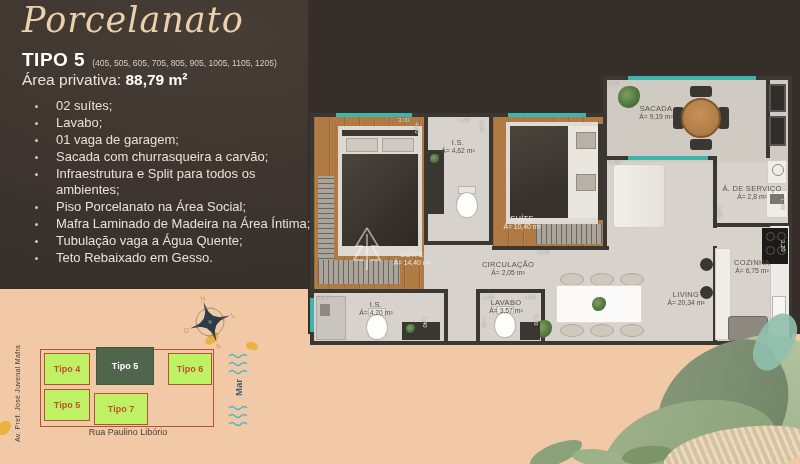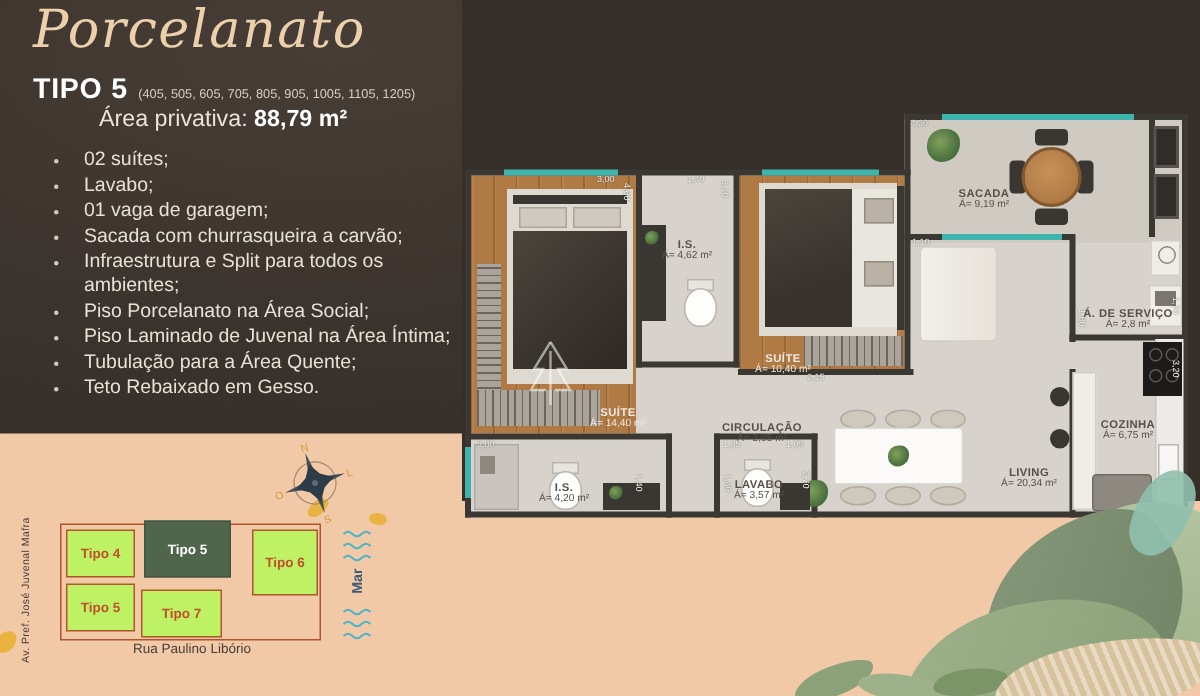--- a/index.html
+++ b/index.html
@@ -12,21 +12,21 @@
     background:radial-gradient(ellipse at 28% 12%, #463d36 0%, #3a322c 55%, #332c26 100%);}
   .bg-dark-right{position:absolute;left:308px;top:0;width:492px;height:334px;
     background:#362f29;}
 
   
   .title{position:absolute;left:22px;top:0px;width:280px;color:#ecd0ab;
     font-family:"DejaVu Serif", serif;font-style:italic;font-size:35px;letter-spacing:1px;}
   .tipo-row{position:absolute;left:22px;top:49px;color:#fff;white-space:nowrap;}
   .tipo-label{font-size:19px;font-weight:bold;letter-spacing:.5px;}
   .tipo-units{font-size:8.5px;color:#d5cec6;margin-left:7px;}
-  .area-row{position:absolute;left:22px;top:71px;font-size:15.5px;color:#e9e3db;margin-left:44px;}
+  .area-row{position:absolute;left:22px;top:71px;font-size:15.5px;color:#e9e3db;}
   .area-value{font-weight:bold;color:#fff;}
   ul.features{position:absolute;left:30px;top:98px;width:268px;margin:0;padding:0 0 0 18px;
     color:#e7e1d9;font-size:13px;line-height:16.4px;}
   ul.features li{margin:0 0 .6px 0;padding-left:8px;}
   ul.features li::marker{color:#cfc8c0;font-size:10px;}
 
   
   .plan{position:absolute;left:310px;top:58px;width:482px;height:290px;z-index:4;}
   .tile{background:#d7d3cc;}
   .wood{background:#b07a45;background-image:repeating-linear-gradient(90deg, rgba(60,35,10,.22) 0 1px, rgba(255,255,255,.06) 1px 2px, transparent 2px 15px);}
@@ -37,21 +37,21 @@
   .rug{background:#ded9d1;}
   .dark-furn{background:#3a3631;}
   .white-furn{background:#f0ede8;border:1px solid #d2cec7;box-sizing:border-box;}
   .toilet{background:#fdfdfc;border:1px solid #b9b4ad;border-radius:50% 50% 46% 46%;box-sizing:border-box;}
   .tank{background:#e8e5e0;border:1px solid #b9b4ad;box-sizing:border-box;}
   .plant{background:radial-gradient(circle at 40% 40%, #7fa05c 0%, #4f7340 60%, #3c5c31 100%);border-radius:50% 40% 55% 45%;}
   .chair-oval{background:#cfc8bc;border:1px solid #b2aa9c;border-radius:50%;box-sizing:border-box;}
   .dk-chair{background:#3a3733;border-radius:3px;}
 
   .rlabel{position:absolute;text-align:center;color:#575049;z-index:8;}
-  .rname{font-size:7.5px;font-weight:bold;letter-spacing:.3px;margin-top:20px;}
+  .rname{font-size:7.5px;font-weight:normal;letter-spacing:.3px;}
   .rarea{font-size:6.8px;}
   .dim{position:absolute;font-size:6px;color:#f5f3f0;z-index:9;text-shadow:0 0 1px rgba(0,0,0,.7);}
   .dimv{writing-mode:vertical-rl;}
 
   .watermark{position:absolute;left:40px;top:168px;display:flex;align-items:center;z-index:10;color:rgba(255,255,255,.55);}
   .wm-text{margin-left:8px;}
   .wm-l1{font-size:27px;font-weight:bold;letter-spacing:5px;line-height:26px;}
   .wm-l2{font-size:13px;letter-spacing:10px;line-height:16px;}
 
   
@@ -90,22 +90,22 @@
     <span>Área privativa:</span>
     <span class="area-value">88,79 m²</span>
   </div>
   <ul class="features">
     <li>02 suítes;</li>
     <li>Lavabo;</li>
     <li>01 vaga de garagem;</li>
     <li>Sacada com churrasqueira a carvão;</li>
     <li>Infraestrutura e Split para todos os ambientes;</li>
     <li>Piso Porcelanato na Área Social;</li>
-    <li>Piso Laminado de Juvenal na Área Íntima;</li>
-    <li>Tubulação para a Área Quente;</li>
+    <li>Mafra Laminado de Madeira na Área Íntima;</li>
+    <li>Tubulação vaga a Água Quente;</li>
     <li>Teto Rebaixado em Gesso.</li>
   </ul>
 
   <div class="plan">
 
     <div class="abs tile" style="left:0;top:57px;width:482px;height:230px;"></div>
     <div class="abs tile" style="left:293px;top:18px;width:189px;height:86px;background:#cfcbc3;"></div>
 
     <div class="abs wood" style="left:4px;top:59px;width:110px;height:172px;"></div>
     <div class="abs wood" style="left:183px;top:59px;width:110px;height:129px;"></div>
@@ -274,21 +274,21 @@
       </svg>
       <div class="wm-text">
       </div>
     </div>
   </div>
 
   <div class="sitemap">
     <div class="map-outline"></div>
     <div class="block" style="left:4px;top:6px;width:46px;height:32px;">Tipo 4</div>
     <div class="block hl" style="left:56px;top:0;width:58px;height:38px;">Tipo 5</div>
-    <div class="block" style="left:128px;top:6px;width:44px;height:44px;">Tipo 6</div>
+    <div class="block" style="left:128px;top:6px;width:44px;height:32px;">Tipo 6</div>
     <div class="block" style="left:4px;top:42px;width:46px;height:32px;">Tipo 5</div>
     <div class="block" style="left:54px;top:46px;width:54px;height:32px;">Tipo 7</div>
   </div>
   <div class="street-bottom">Rua Paulino Libório</div>
   <div class="street-left">Av. Pref. José Juvenal Mafra</div>
   <div class="mar-label">Mar</div>
 
   <svg class="waves" style="left:228px;top:352px;" viewBox="0 0 26 24">
     <g fill="none" stroke="#4ab5c4" stroke-width="1.4">
       <path d="M1 4 q3 -3 6 0 t6 0 t6 0"></path>

